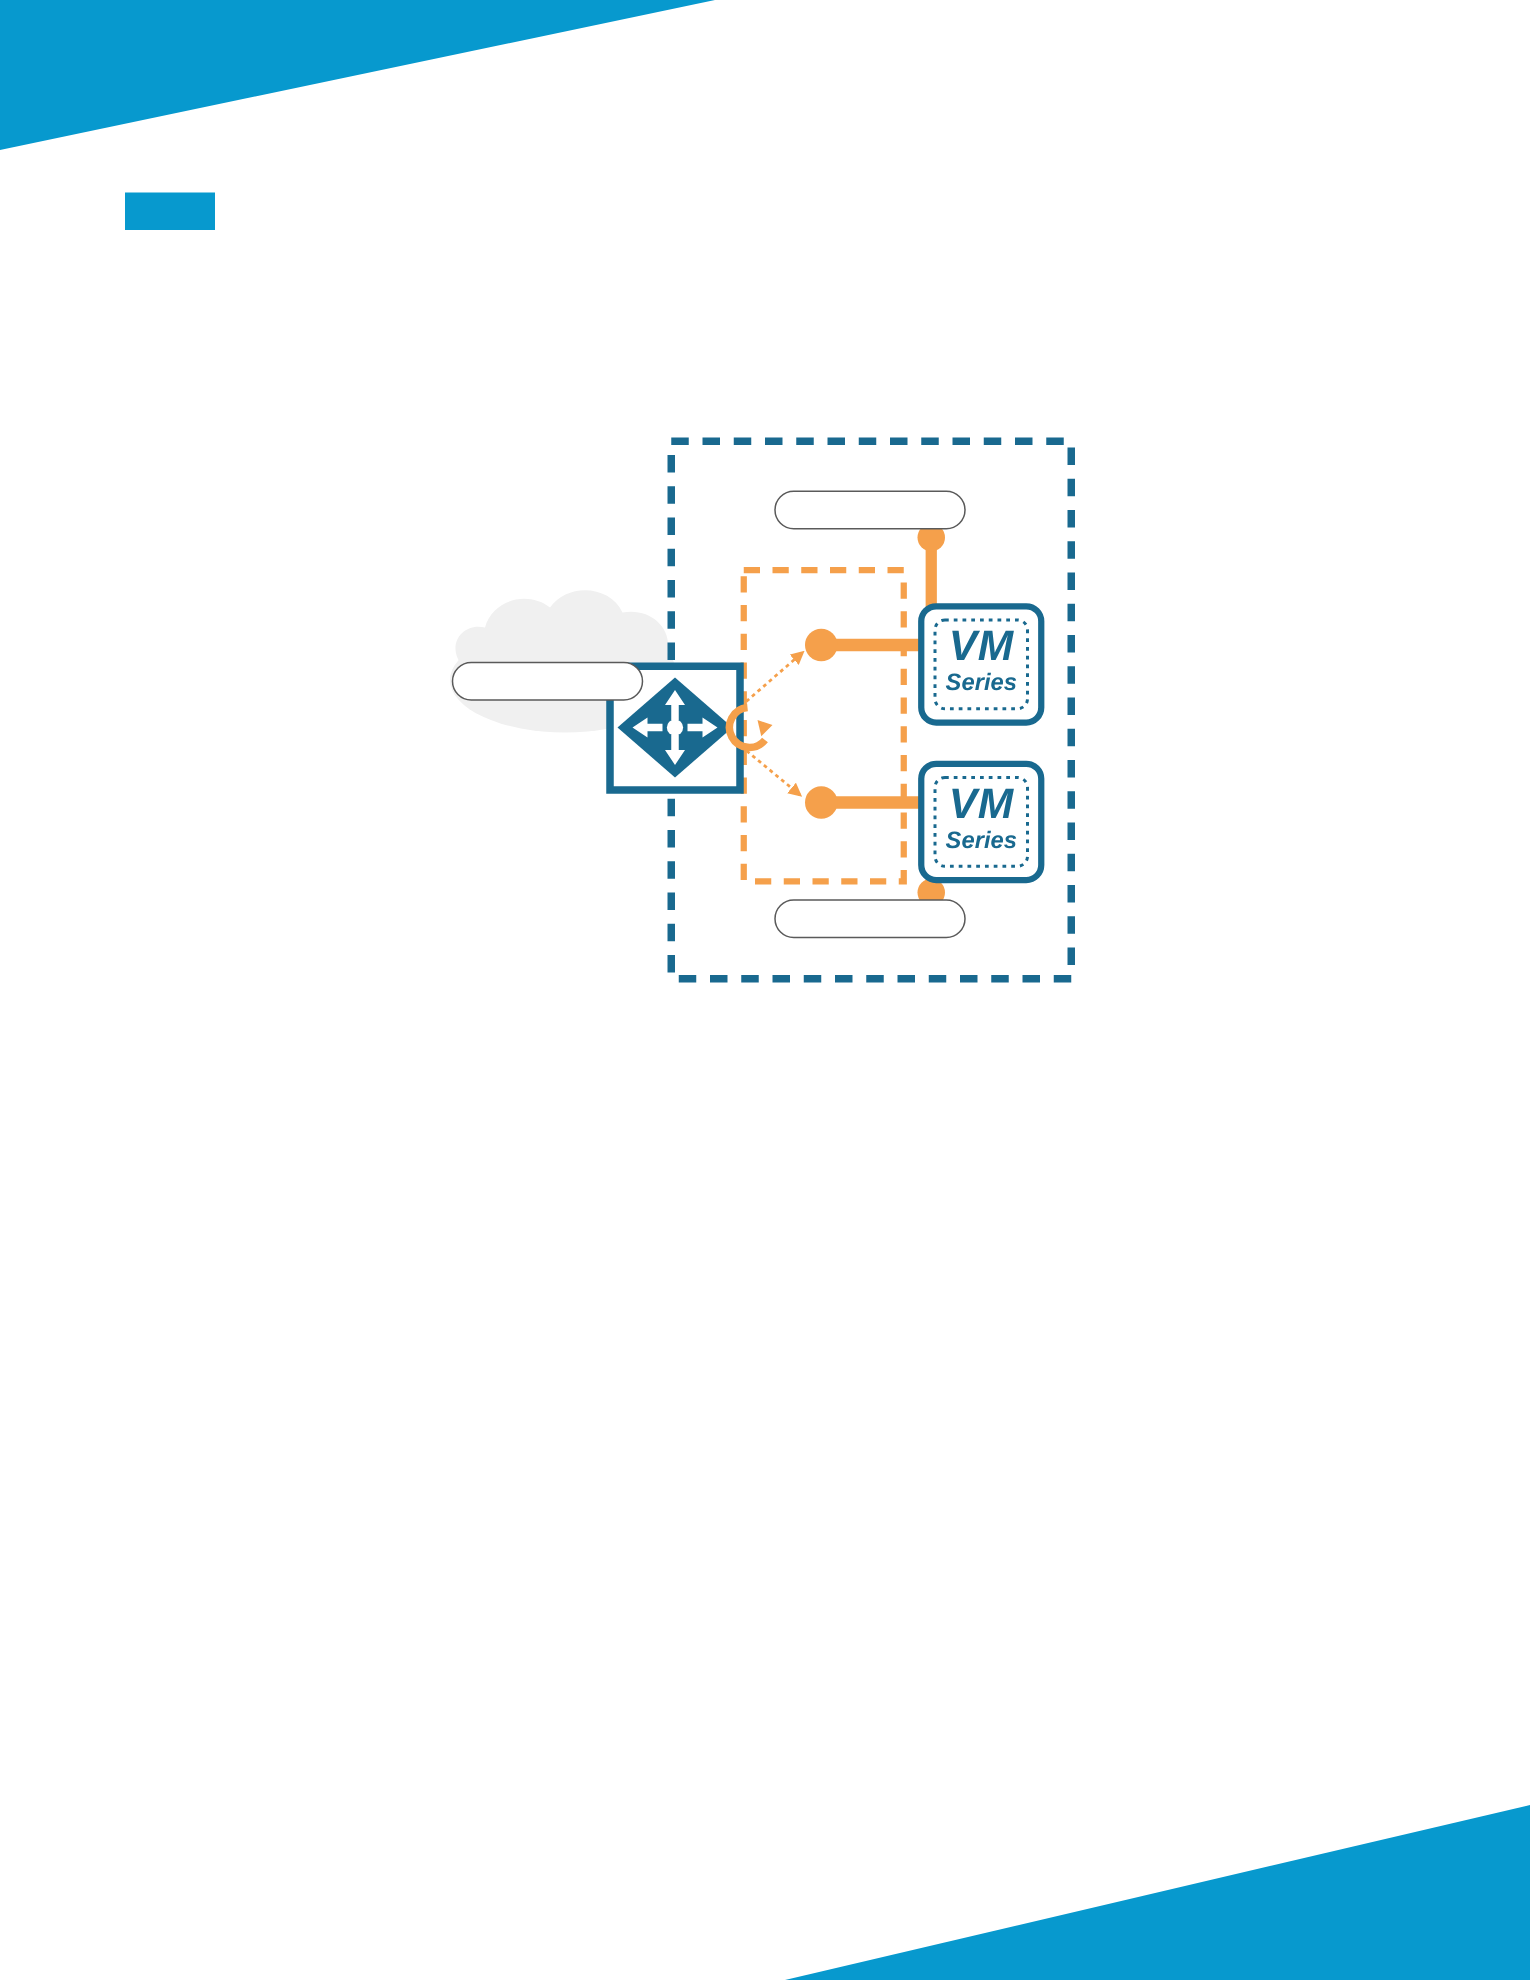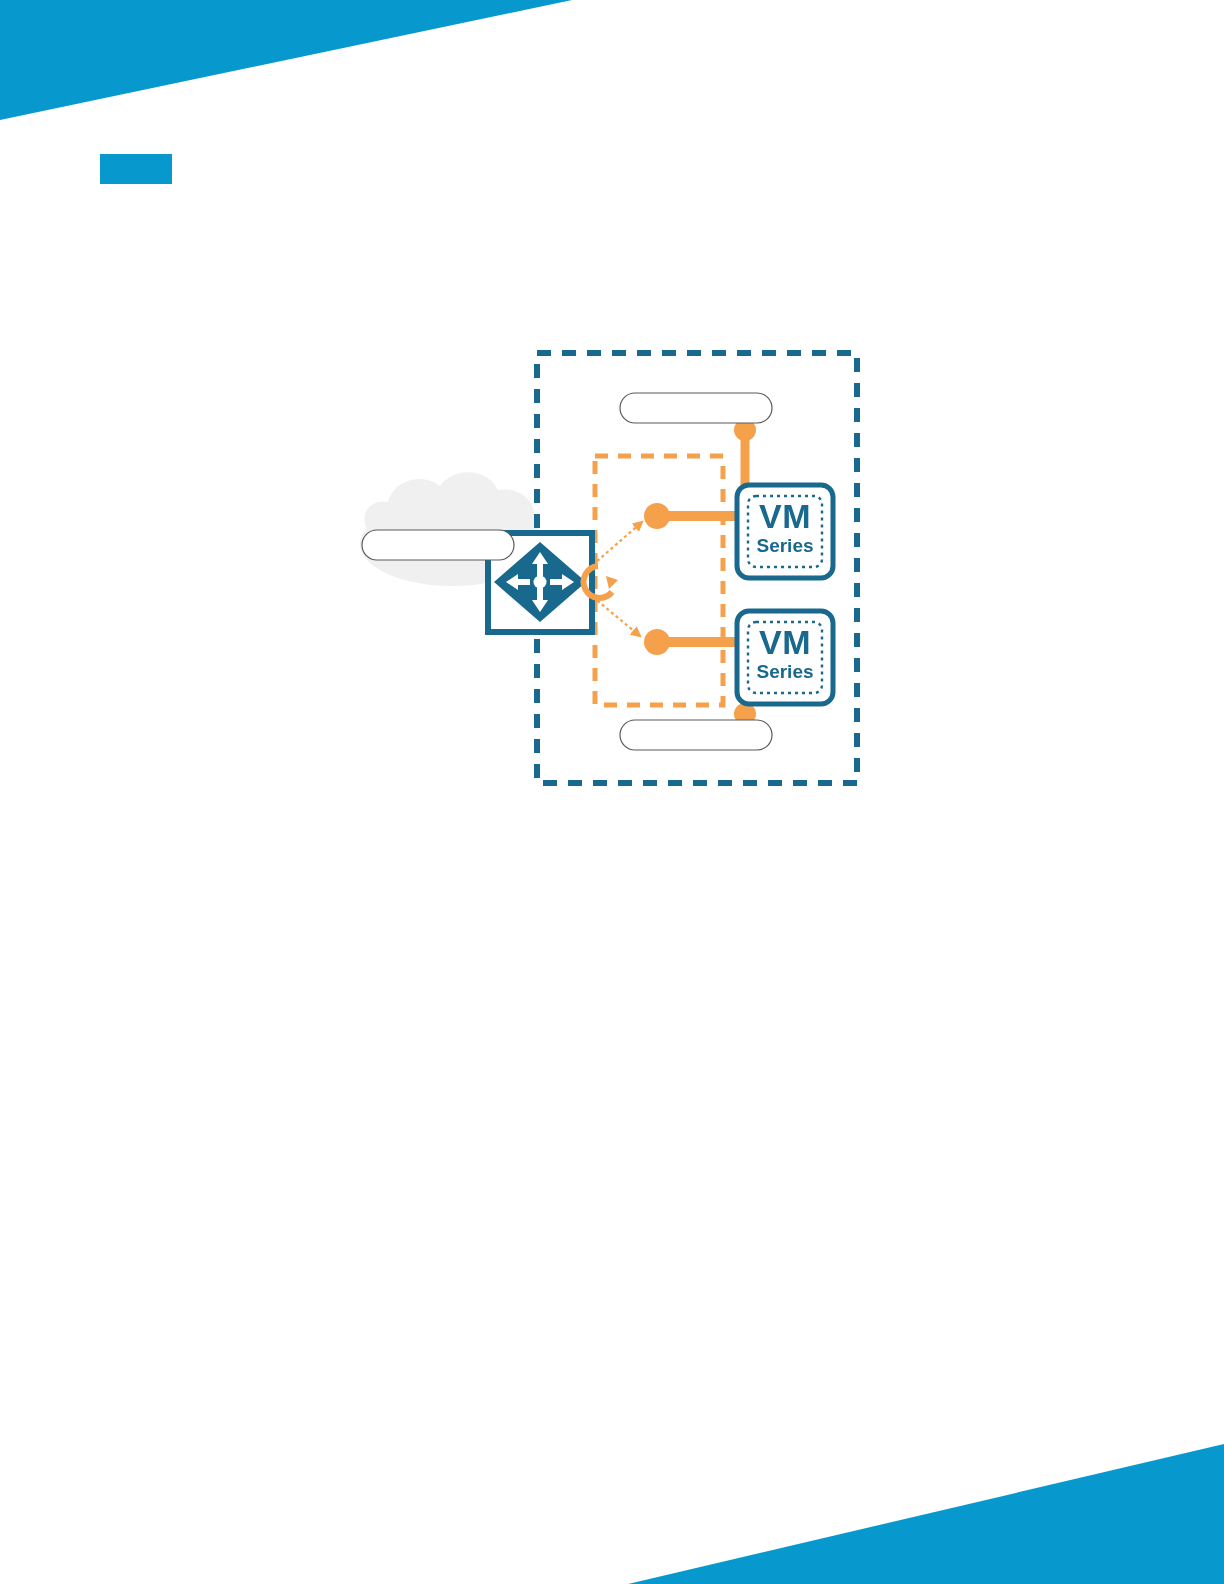--- a/index.html
+++ b/index.html
@@ -46,20 +46,21 @@
     height: 30px;
   }
 
   
   #diagram {
     position: absolute;
     left: 330px;
     top: 330px;
     width: 560px;
     height: 480px;
+    font-style: italic;
   }
   #diagram svg {
     display: block;
   }
 
   .vm-label-vm {
     font-family: "Liberation Sans", sans-serif;
     font-size: 34px;
     font-weight: bold;
     fill: #19698f;

